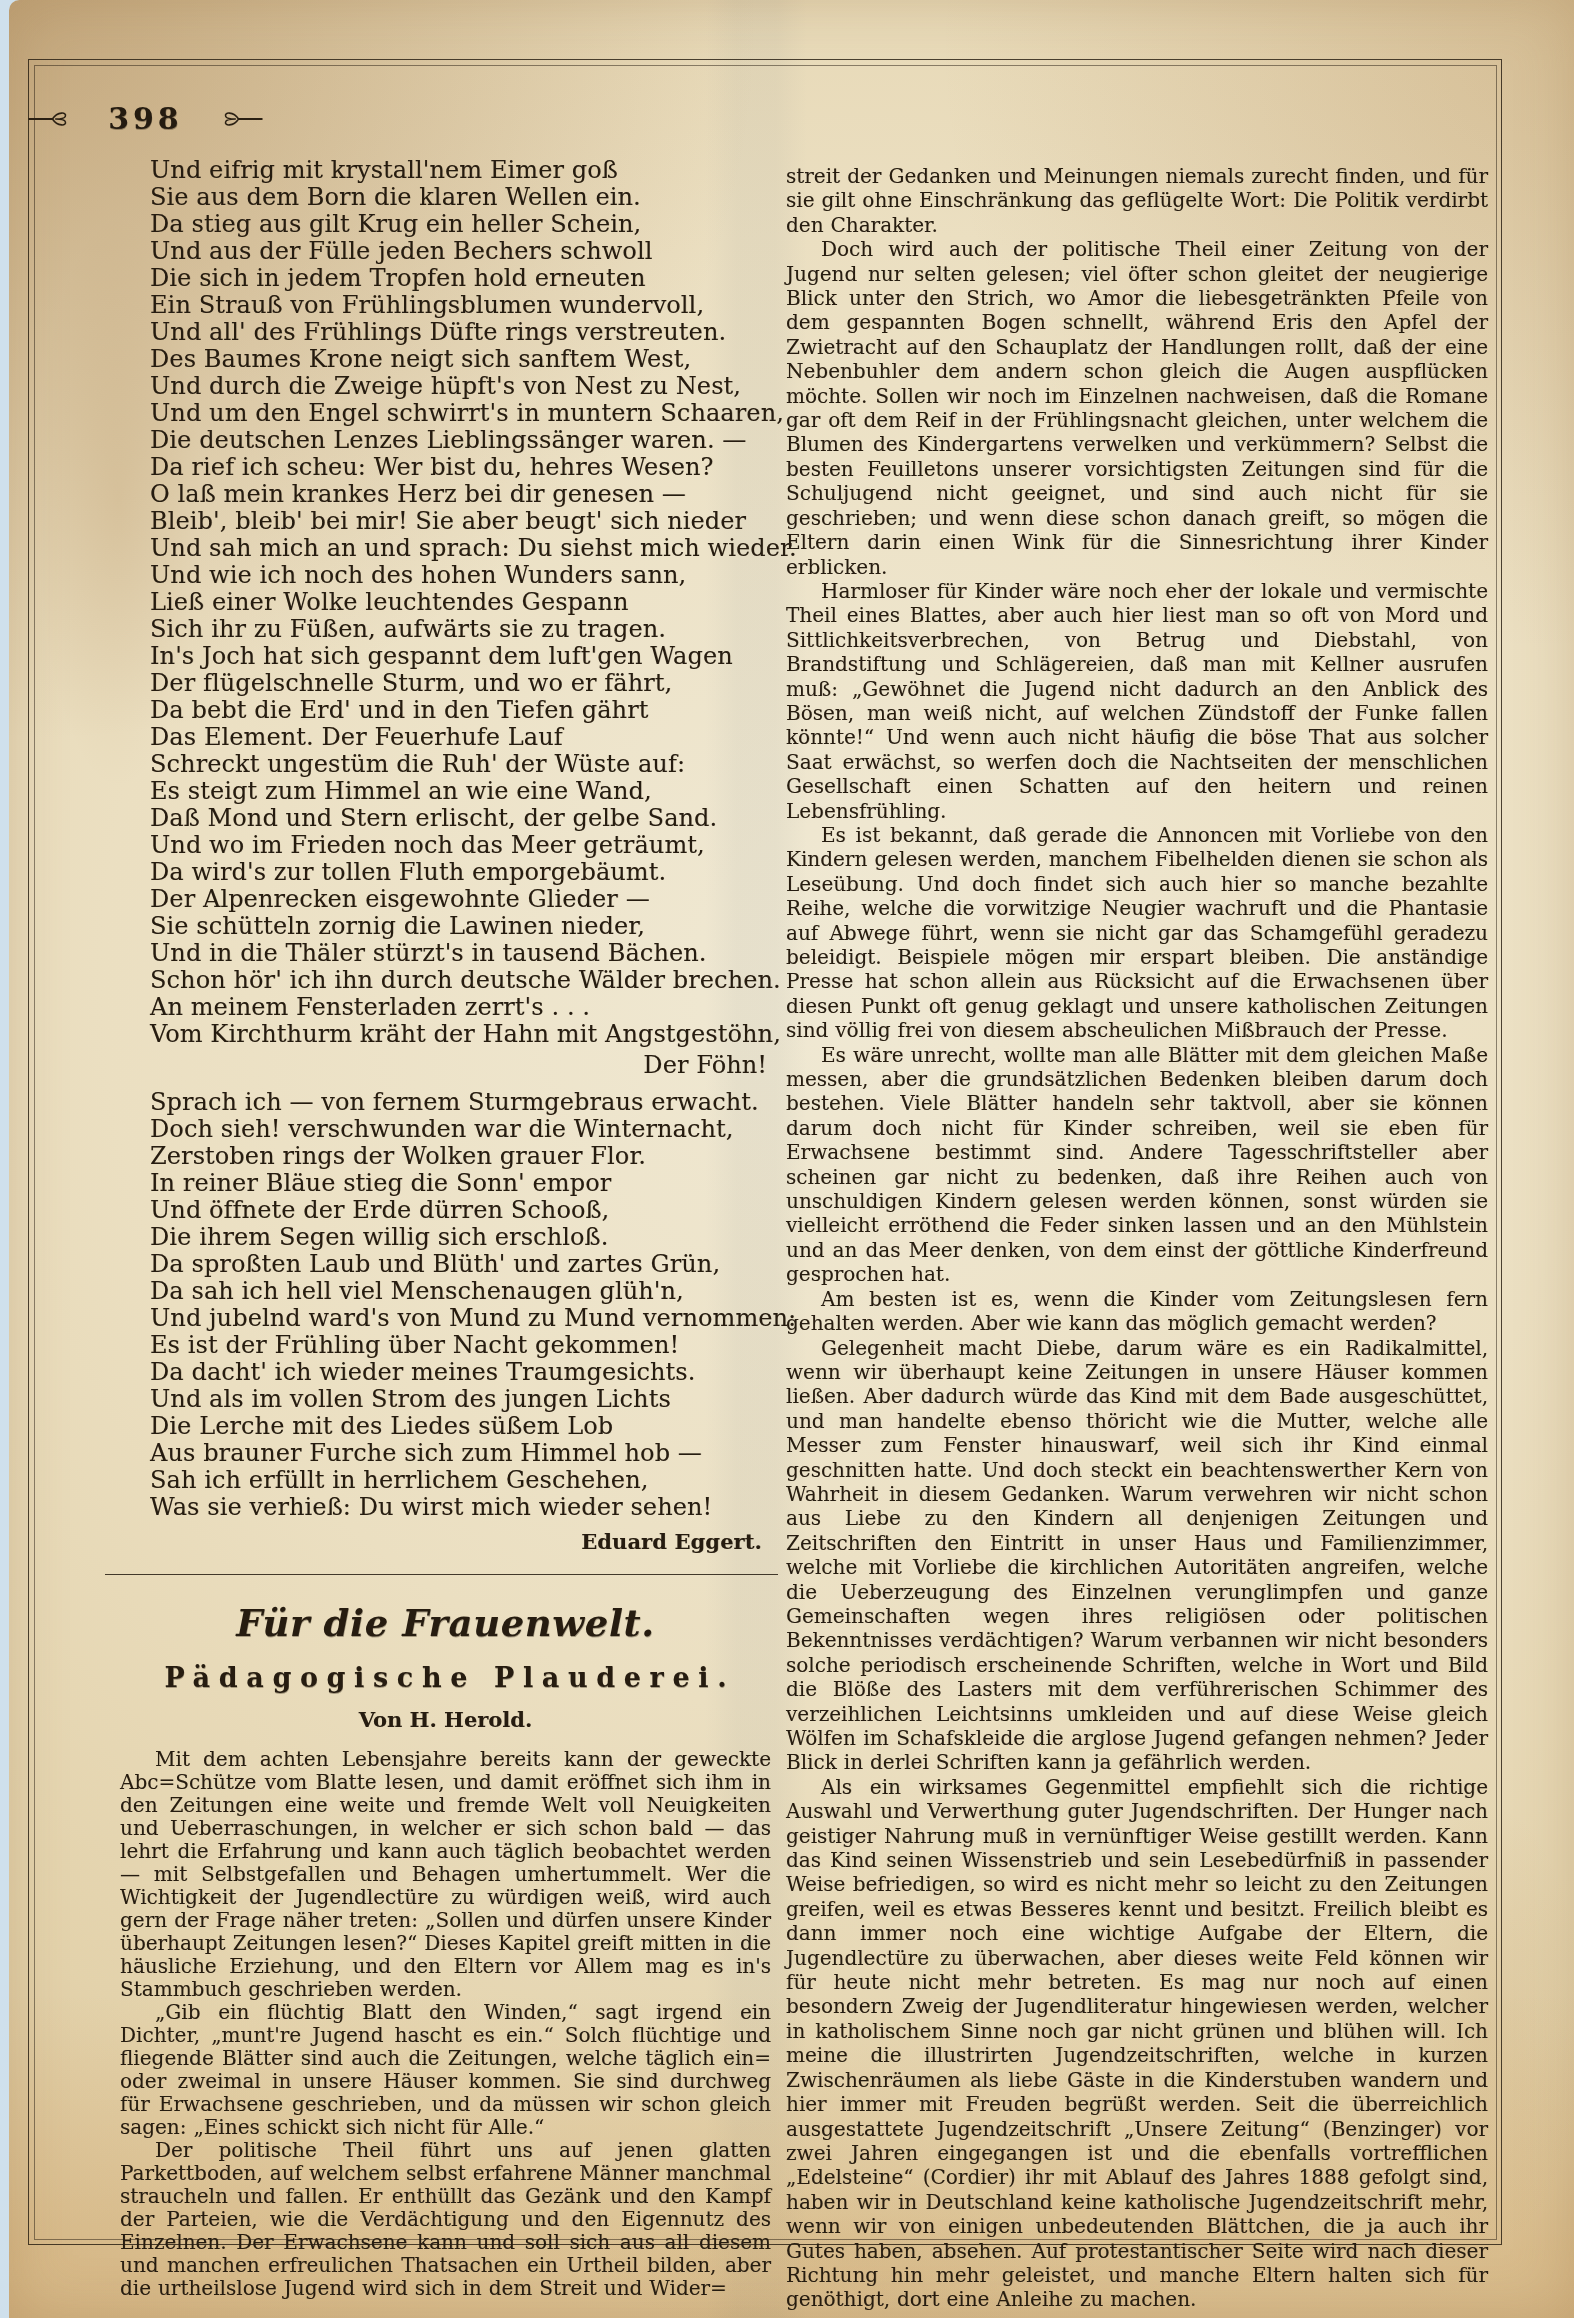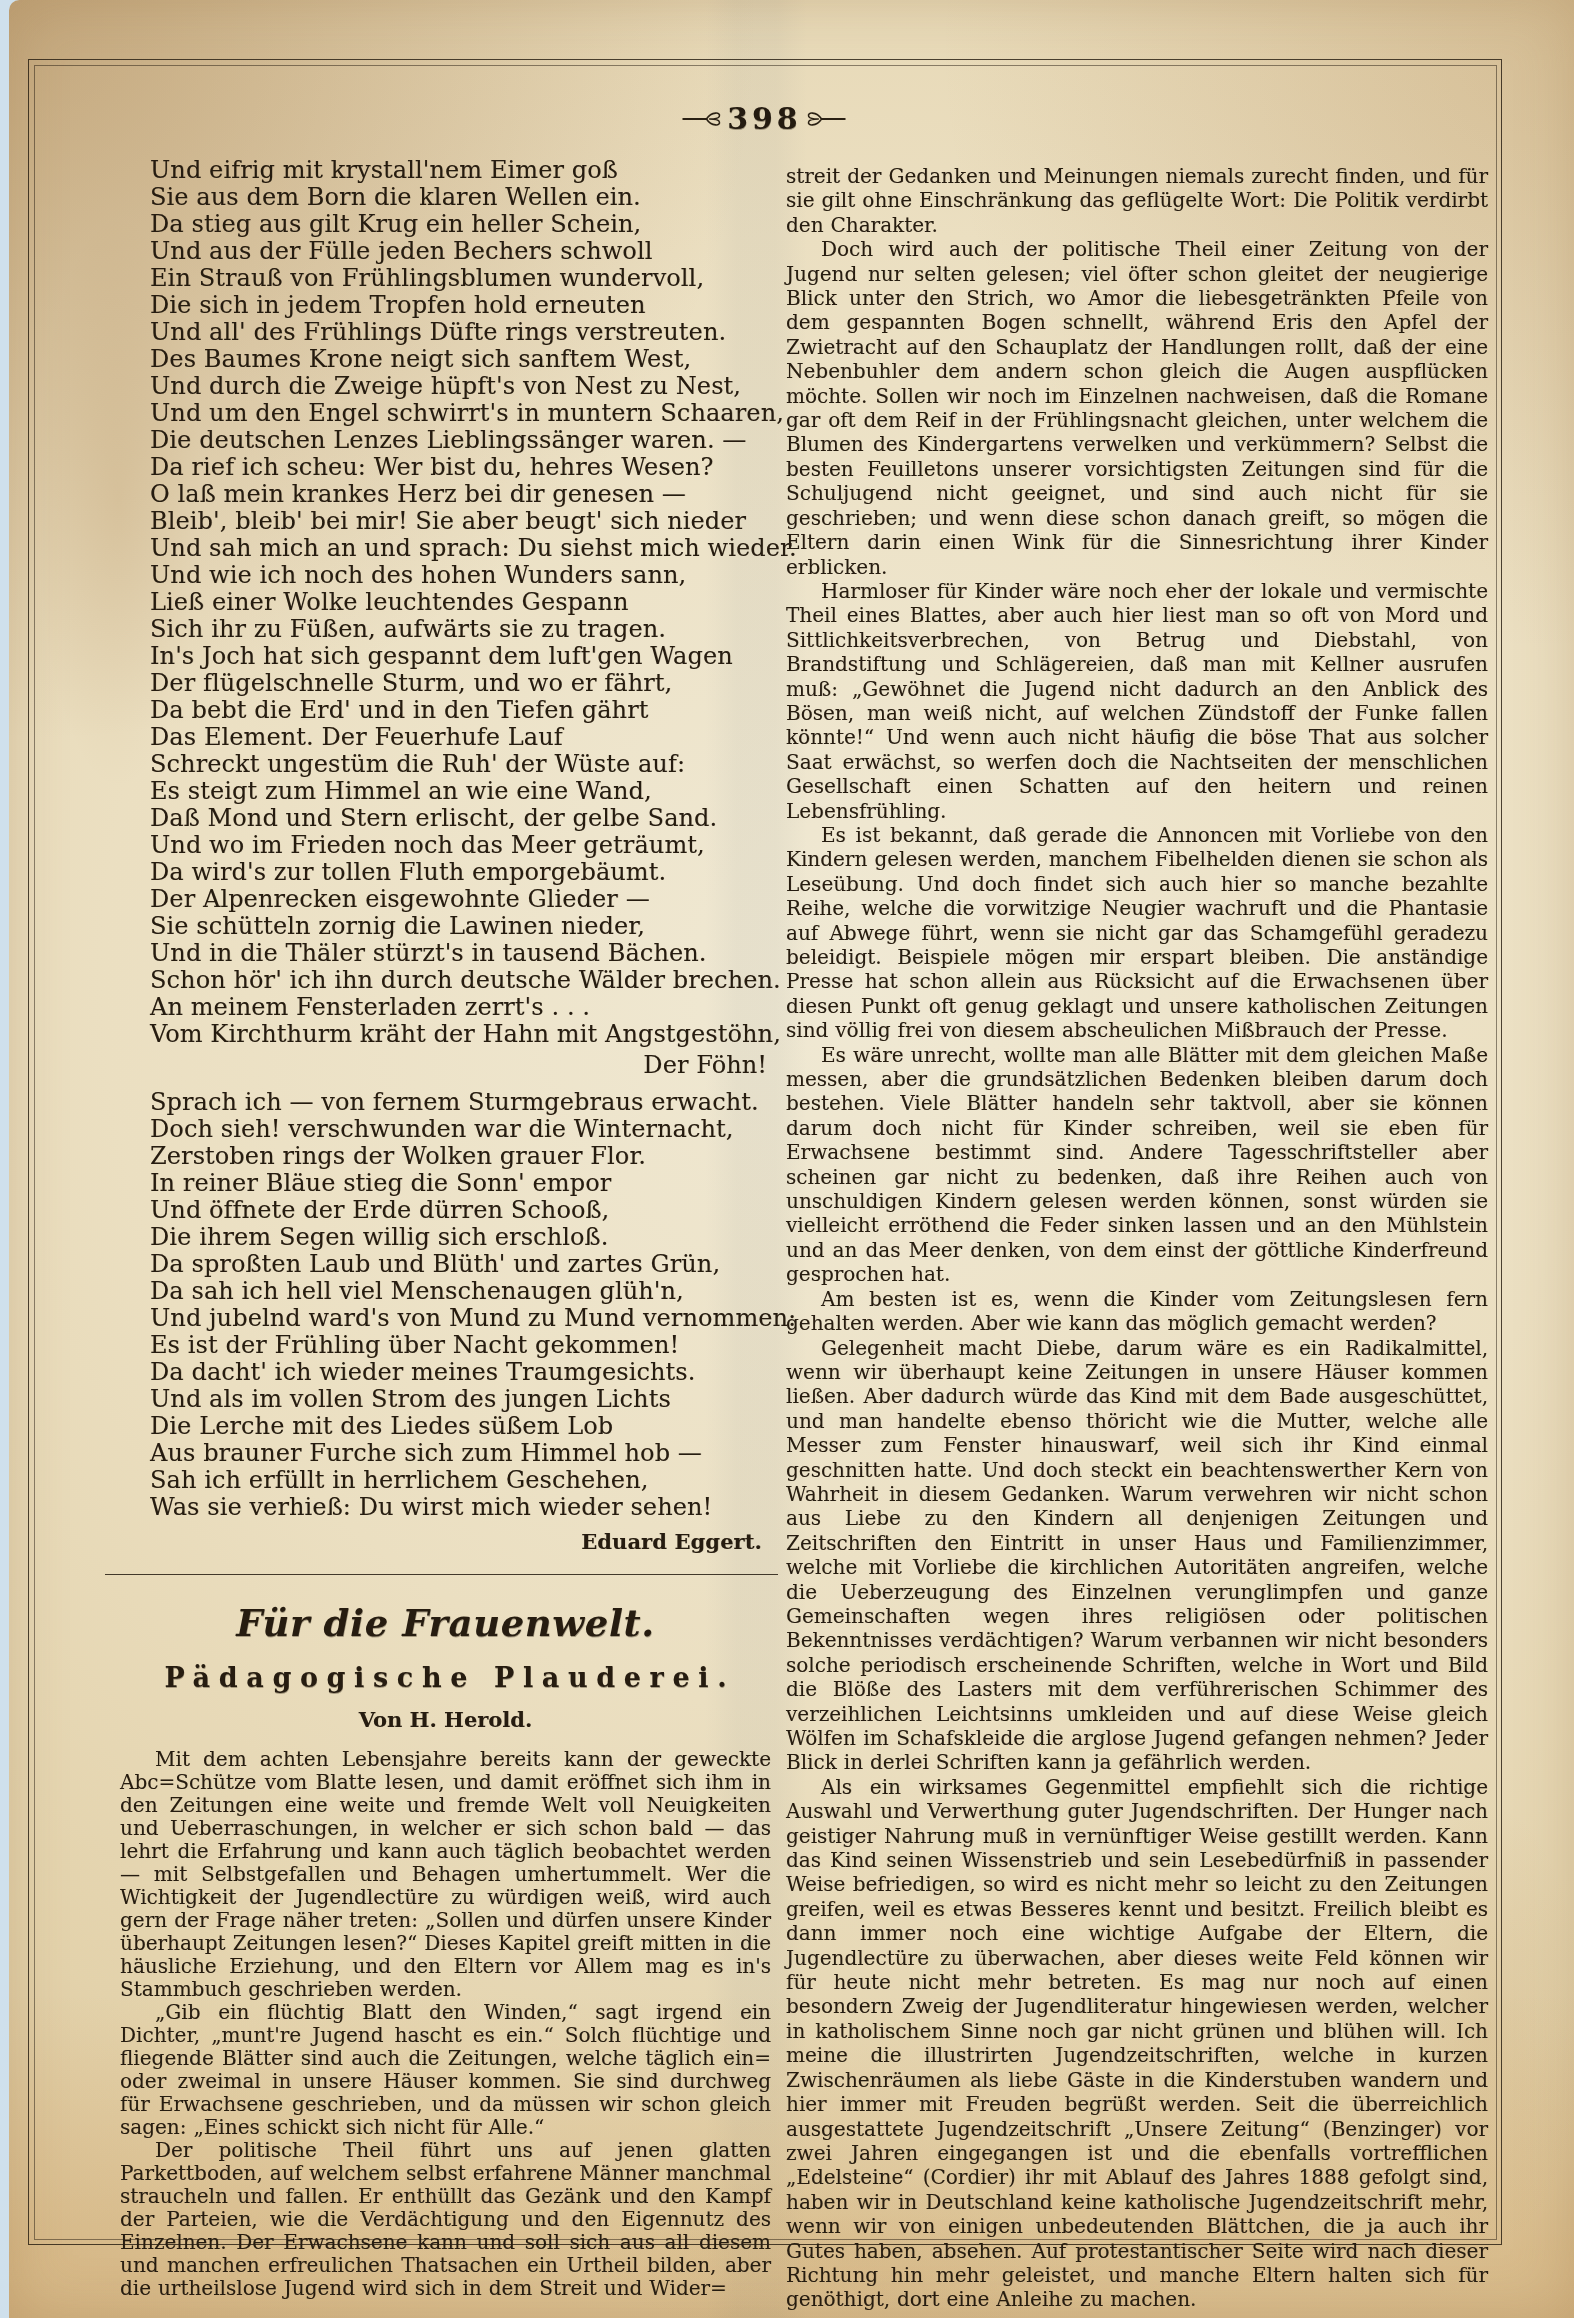--- a/index.html
+++ b/index.html
@@ -30,21 +30,21 @@
     position: absolute; left: 19.3px; top: 59px; width: 1472px; height: 2184px;
     border: 1.9px solid rgba(38,28,16,0.82);
   }
   .frame-inner {
     position: absolute; inset: 4.5px;
     border: 1.3px solid rgba(38,28,16,0.5);
   }
 
   .running-head {
     position: absolute; left: 19.3px; top: 98px; width: 1472px; height: 41px;
-    display: flex; align-items: center; justify-content: center; 
+    display: flex; align-items: center; gap: 35px;
     color: #241b10;
   }
   .pagenum {
     font-size: 30px; font-weight: 600; letter-spacing: 3.9px;
     text-shadow: 0.3px 0.5px 0.5px rgba(40,28,14,0.35);
   }
   .orn { display: inline-flex; align-items: center; }
   .orn.flip svg { transform: scaleX(-1); }
 
   .col { position: absolute; color: #261c10; }
@@ -123,22 +123,22 @@
     </span>
   </div>
 
   <div class="col col-left">
     <div class="poem">
       <div>
           <div class="poem-line">Und eifrig mit krystall'nem Eimer goß</div>
           <div class="poem-line">Sie aus dem Born die klaren Wellen ein.</div>
           <div class="poem-line">Da stieg aus gilt Krug ein heller Schein,</div>
           <div class="poem-line">Und aus der Fülle jeden Bechers schwoll</div>
+          <div class="poem-line">Die sich in jedem Tropfen hold erneuten</div>
           <div class="poem-line">Ein Strauß von Frühlingsblumen wundervoll,</div>
-          <div class="poem-line">Die sich in jedem Tropfen hold erneuten</div>
           <div class="poem-line">Und all' des Frühlings Düfte rings verstreuten.</div>
           <div class="poem-line">Des Baumes Krone neigt sich sanftem West,</div>
           <div class="poem-line">Und durch die Zweige hüpft's von Nest zu Nest,</div>
           <div class="poem-line">Und um den Engel schwirrt's in muntern Schaaren,</div>
           <div class="poem-line">Die deutschen Lenzes Lieblingssänger waren. —</div>
           <div class="poem-line">Da rief ich scheu: Wer bist du, hehres Wesen?</div>
           <div class="poem-line">O laß mein krankes Herz bei dir genesen —</div>
           <div class="poem-line">Bleib', bleib' bei mir! Sie aber beugt' sich nieder</div>
           <div class="poem-line">Und sah mich an und sprach: Du siehst mich wieder.</div>
           <div class="poem-line">Und wie ich noch des hohen Wunders sann,</div>

